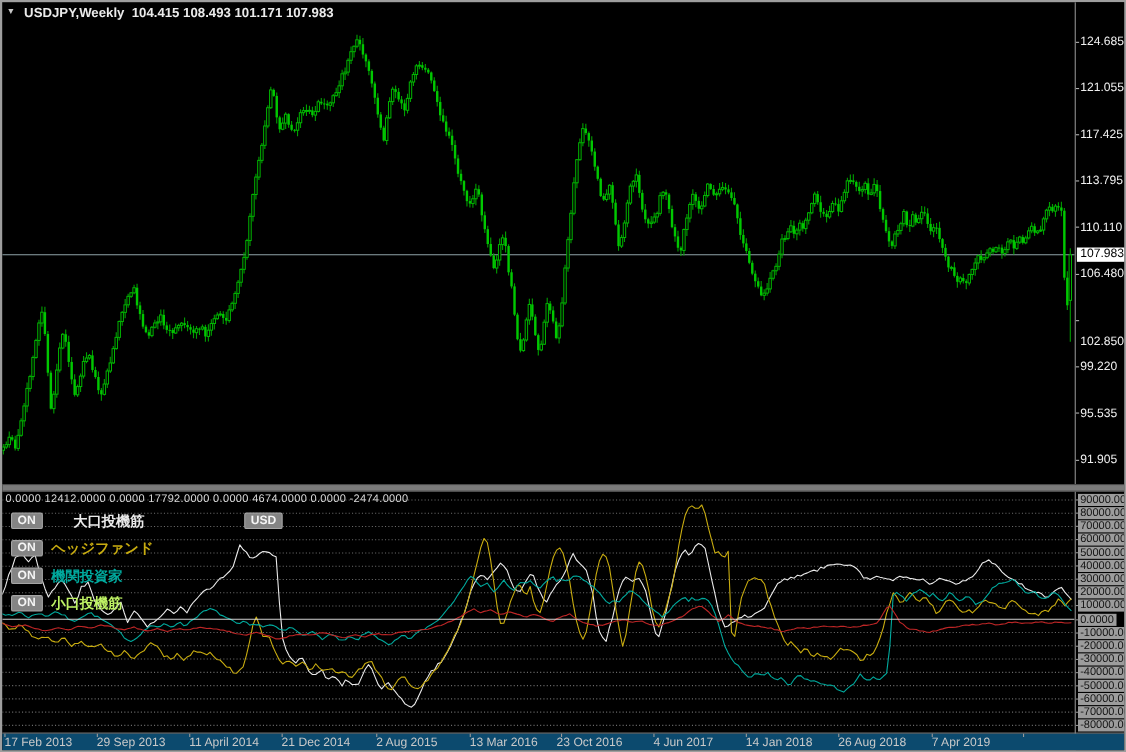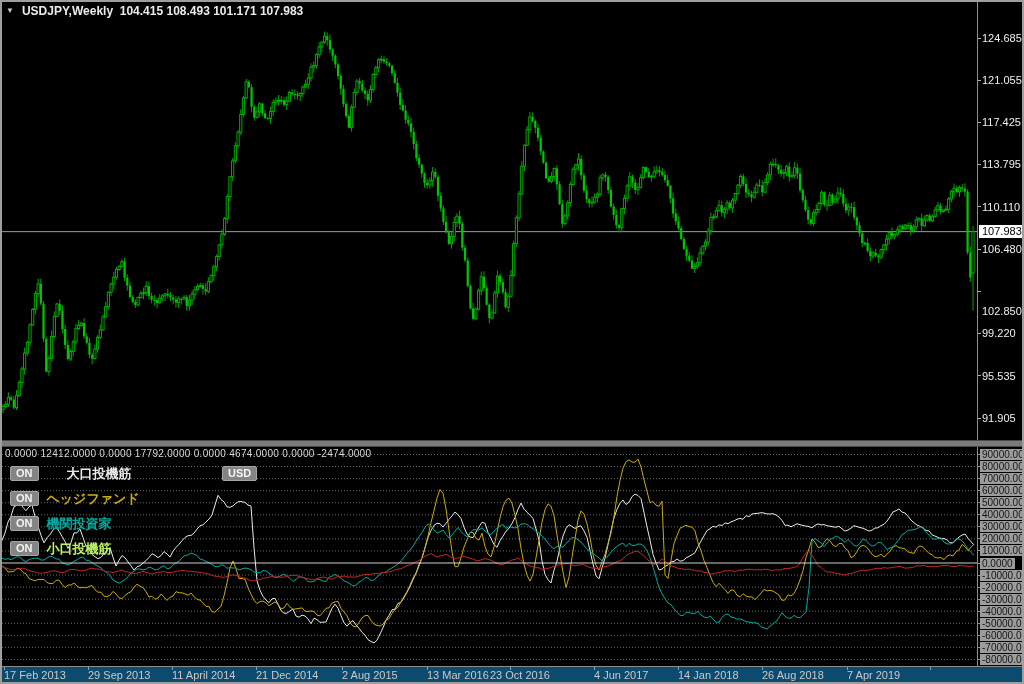--- a/index.html
+++ b/index.html
@@ -857,21 +857,21 @@
       <div class="time-label" style="left: 86px;">29 Sep 2013</div>
       <div style="position: absolute; top: 0px; width: 1px; height: 3px; background: rgb(154, 154, 154); left: 170px;"></div>
       <div class="time-label" style="left: 170px;">11 April 2014</div>
       <div style="position: absolute; top: 0px; width: 1px; height: 3px; background: rgb(154, 154, 154); left: 254px;"></div>
       <div class="time-label" style="left: 254px;">21 Dec 2014</div>
       <div style="position: absolute; top: 0px; width: 1px; height: 3px; background: rgb(154, 154, 154); left: 340px;"></div>
       <div class="time-label" style="left: 340px;">2 Aug 2015</div>
       <div style="position: absolute; top: 0px; width: 1px; height: 3px; background: rgb(154, 154, 154); left: 425px;"></div>
       <div class="time-label" style="left: 425px;">13 Mar 2016</div>
       <div style="position: absolute; top: 0px; width: 1px; height: 3px; background: rgb(154, 154, 154); left: 508px;"></div>
-      <div class="time-label" style="left: 488px;">23 Oct 2016</div>
+      <div class="time-label" style="left: 504px;">23 Oct 2016</div>
       <div style="position: absolute; top: 0px; width: 1px; height: 3px; background: rgb(154, 154, 154); left: 592px;"></div>
       <div class="time-label" style="left: 592px;">4 Jun 2017</div>
       <div style="position: absolute; top: 0px; width: 1px; height: 3px; background: rgb(154, 154, 154); left: 676px;"></div>
       <div class="time-label" style="left: 676px;">14 Jan 2018</div>
       <div style="position: absolute; top: 0px; width: 1px; height: 3px; background: rgb(154, 154, 154); left: 760px;"></div>
       <div class="time-label" style="left: 760px;">26 Aug 2018</div>
       <div style="position: absolute; top: 0px; width: 1px; height: 3px; background: rgb(154, 154, 154); left: 845px;"></div>
       <div class="time-label" style="left: 845px;">7 Apr 2019</div>
       <div style="position: absolute; top: 0px; width: 1px; height: 3px; background: rgb(154, 154, 154); left: 928px;"></div>
       <div class="time-label" style="left: 928px; margin-top: 48px;">17 Nov 2019</div>

